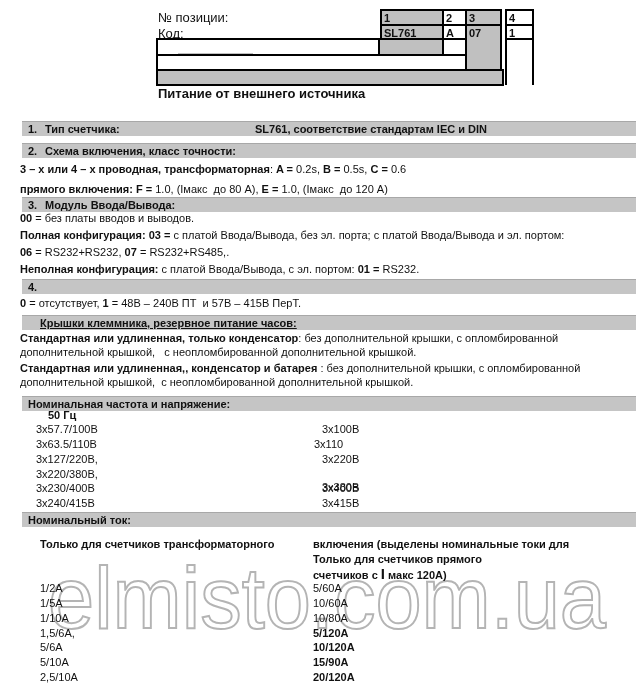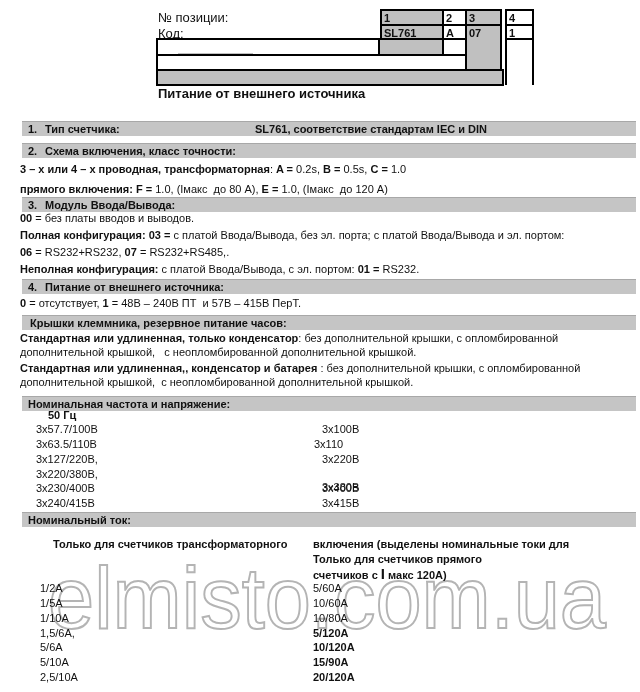--- a/index.html
+++ b/index.html
@@ -74,32 +74,31 @@
       <div class="bar" style="top: 143px;">
         <span style="left: 6px;">2.</span>
         <span style="left: 23px;">Схема включения, класс точности:</span>
       </div>
       <div class="bar" style="top: 197px;">
         <span style="left: 6px;">3.</span>
         <span style="left: 23px;">Модуль Ввода/Вывода:</span>
       </div>
       <div class="bar" style="top: 279px;">
         <span style="left: 6px;">4.</span>
-        <span style="left: 23px;">Питание от внешнего источника:</span>
       </div>
       <div class="bar" style="top: 315px;">
-        <span style="left: 8px;">Крышки клеммника, резервное питание часов:</span>
+        <span style="left: 18px; text-decoration: underline;">Крышки клеммника, резервное питание часов:</span>
       </div>
       <div class="bar" style="top: 396px;">
         <span style="left: 6px;">Номинальная частота и напряжение:</span>
       </div>
       <div class="bar" style="top: 512px;">
         <span style="left: 6px;">Номинальный ток:</span>
       </div>
-      <div class="txt" style="left: 20px; top: 163px;"><span class="b">3 – х или 4 – х проводная, трансформаторная</span><span class="">: </span><span class="b">A = </span><span class="">0.2s, </span><span class="b">B = </span><span class="">0.5s, </span><span class="b">C = </span><span class="">1.0</span></div>
+      <div class="txt" style="left: 20px; top: 163px;"><span class="b">3 – х или 4 – х проводная, трансформаторная</span><span class="">: </span><span class="b">A = </span><span class="">0.2s, </span><span class="b">B = </span><span class="">0.5s, </span><span class="b">C = </span><span class="">0.6</span></div>
       <div class="txt" style="left: 20px; top: 183px;"><span class="b">прямого включения: F = </span><span class="">1.0, (Iмакс  до 80 А), </span><span class="b">E = </span><span class="">1.0, (Iмакс  до 120 А)</span></div>
       <div class="txt" style="left: 20px; top: 212px;"><span class="b">00</span><span class=""> = без платы вводов и выводов.</span></div>
       <div class="txt" style="left: 20px; top: 229px;"><span class="b">Полная конфигурация: 03 =</span><span class=""> с платой Ввода/Вывода, без эл. порта; с платой Ввода/Вывода и эл. портом:</span></div>
       <div class="txt" style="left: 20px; top: 246px;"><span class="b">06</span><span class=""> = RS232+RS232, </span><span class="b">07</span><span class=""> = RS232+RS485,.</span></div>
       <div class="txt" style="left: 20px; top: 263px;"><span class="b">Неполная конфигурация:</span><span class=""> с платой Ввода/Вывода, с эл. портом: </span><span class="b">01 =</span><span class=""> RS232.</span></div>
       <div class="txt" style="left: 20px; top: 297px;"><span class="b">0</span><span class=""> = отсутствует, </span><span class="b">1</span><span class=""> = 48В – 240В ПТ  и 57В – 415В ПерТ.</span></div>
       <div class="txt" style="left: 20px; top: 332px;"><span class="b">Стандартная или удлиненная, только конденсатор</span><span class="">: без дополнительной крышки, с опломбированной</span></div>
       <div class="txt" style="left: 20px; top: 346px;"><span class="">дополнительной крышкой,   с неопломбированной дополнительной крышкой.</span></div>
       <div class="txt" style="left: 20px; top: 362px;"><span class="b">Стандартная или удлиненная,, конденсатор и батарея </span><span class="">: без дополнительной крышки, с опломбированной</span></div>
       <div class="txt" style="left: 20px; top: 376px;"><span class="">дополнительной крышкой,  с неопломбированной дополнительной крышкой.</span></div>
@@ -109,21 +108,21 @@
       <div class="txt" style="left: 36px; top: 438px;">3x63.5/110В</div>
       <div class="txt" style="left: 314px; top: 438px;">3x110</div>
       <div class="txt" style="left: 36px; top: 453px;">3x127/220В,</div>
       <div class="txt" style="left: 322px; top: 453px;">3x220В</div>
       <div class="txt" style="left: 36px; top: 468px;">3x220/380В,</div>
       <div class="txt" style="left: 322px; top: 481px;">3x380В</div>
       <div class="txt" style="left: 36px; top: 482px;">3x230/400В</div>
       <div class="txt" style="left: 322px; top: 482px;">3x400В</div>
       <div class="txt" style="left: 36px; top: 497px;">3x240/415В</div>
       <div class="txt" style="left: 322px; top: 497px;">3x415В</div>
-      <div class="txt b" style="left: 53px; top: 537px; line-height: 15px;"><div>Только для счетчиков трансформаторного</div></div>
+      <div class="txt b" style="left: 40px; top: 537px; line-height: 15px;"><div>Только для счетчиков трансформаторного</div></div>
       <div class="txt" style="left: 313px; top: 537px; line-height: 15px;"><div><span class="b">включения (выделены номинальные токи для</span></div><div><span class="b">Только для счетчиков прямого</span></div><div><span class="b">счетчиков с </span><span class="big">I</span><span class="b"> макс 120А)</span></div></div>
       <div class="txt" style="left: 40px; top: 582px;">1/2A</div>
       <div class="txt" style="left: 313px; top: 582px;">5/60A</div>
       <div class="txt" style="left: 40px; top: 597px;">1/5A</div>
       <div class="txt" style="left: 313px; top: 597px;">10/60A</div>
       <div class="txt" style="left: 40px; top: 612px;">1/10A</div>
       <div class="txt" style="left: 313px; top: 612px;">10/80A</div>
       <div class="txt" style="left: 40px; top: 627px;">1,5/6A,</div>
       <div class="txt b" style="left: 313px; top: 627px;">5/120A</div>
       <div class="txt" style="left: 40px; top: 641px;">5/6A</div>

